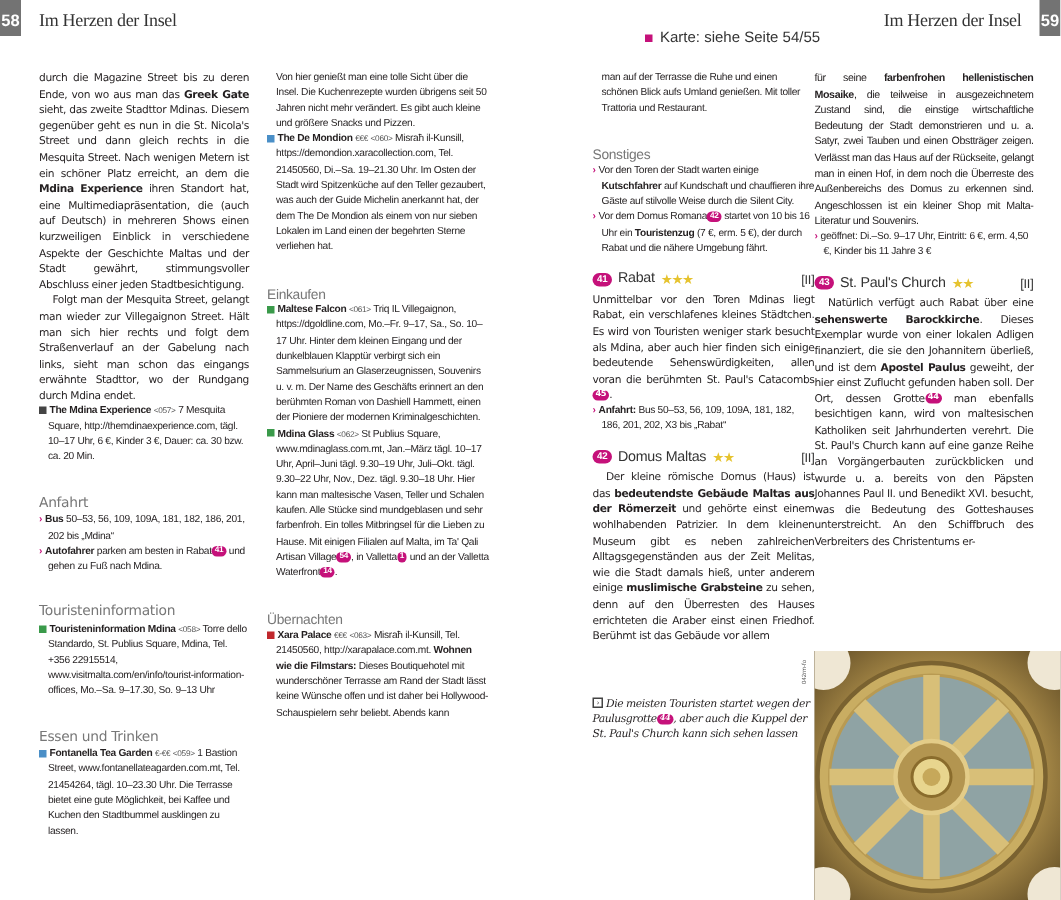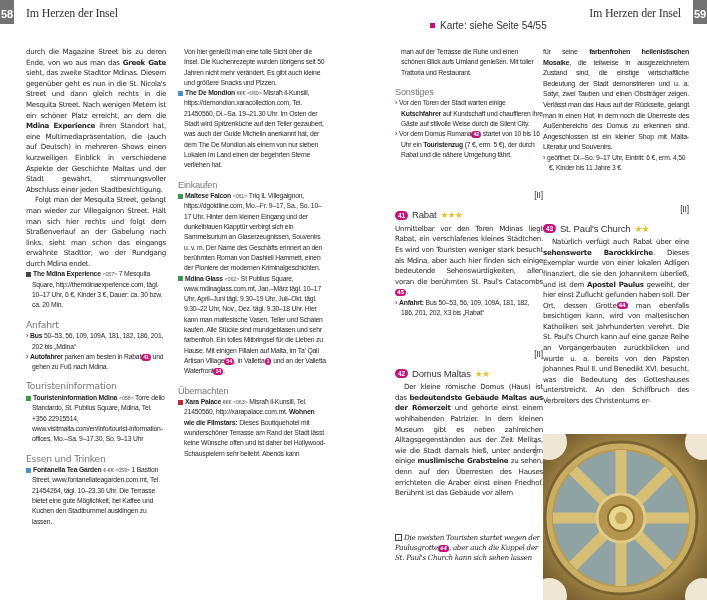--- a/index.html
+++ b/index.html
@@ -28,29 +28,29 @@
   .col { position: absolute; top: 47px; font-size: 7.6px; line-height: 10.6px; letter-spacing: -0.15px; }
   .col.body { font-family: "DejaVu Sans", sans-serif; font-size: 7.1px; line-height: 10.6px; letter-spacing: -0.25px; text-align: justify; }
   #col-1 { left: 26px; width: 140px; }
   #col-2 { left: 178px; width: 148px; }
   #col-3 { left: 42px; width: 148px; }
   #col-4 { left: 190px; width: 146px; }
 
   p { margin: 0; }
   .indent { text-indent: 9px; }
   b { font-weight: bold; }
-  .section-h { font-size: 9.2px; color: #777; margin-top: 9px; margin-bottom: 1px; letter-spacing: -0.2px; }
+  .section-h { font-size: 9.2px; color: #777; margin-top: 20px; margin-bottom: 1px; letter-spacing: -0.2px; }
   .entry { font-size: 6.8px; line-height: 10.3px; letter-spacing: -0.2px; padding-left: 6px; text-indent: -6px; text-align: left; font-family: "Liberation Sans", sans-serif; }
   .arrow { color: #c5117a; font-weight: bold; margin-right: 2px; }
   .num-badge { display: inline-block; background: #c5117a; color: #fff; font-size: 5.5px; font-weight: bold; border-radius: 5px;
                padding: 0 2px; line-height: 7px; vertical-align: middle; text-indent: 0; }
   .code { font-size: 5.5px; color: #555; }
   .stars { color: #e6c32f; font-size: 9px; letter-spacing: -1px; }
   .sight-h { display: flex; align-items: center; justify-content: space-between; font-size: 9.5px; color: #333; margin-top: 10px; margin-bottom: 3px; }
-  .sight-h .title { display: flex; align-items: center; gap: 4px; margin-top: 40px; }
+  .sight-h .title { display: flex; align-items: center; gap: 4px; }
   .sight-h .num-badge { font-size: 6.5px; line-height: 9px; padding: 0 3px; border-radius: 6px; }
   .grid-ref { font-size: 8.5px; color: #333; }
   .caption { font-family: "DejaVu Serif", serif; font-style: italic; font-size: 7.2px; line-height: 10.3px; letter-spacing: -0.3px; margin-top: 34px; }
   .cap-icon { display: inline-block; width: 7px; height: 7px; border: 0.8px solid #444; font-size: 5px; line-height: 6px; text-align: center; font-style: normal; vertical-align: middle; }
 
   #photo { position: absolute; left: 190px; top: 434px; width: 164px; height: 166px; overflow: hidden; background: #6e5a2e; }
   #photo-credit { position: absolute; left: 180px; top: 440px; font-size: 4px; color: #555; writing-mode: vertical-rl; transform: rotate(180deg); }
 </style>
 </head>
 <body>

